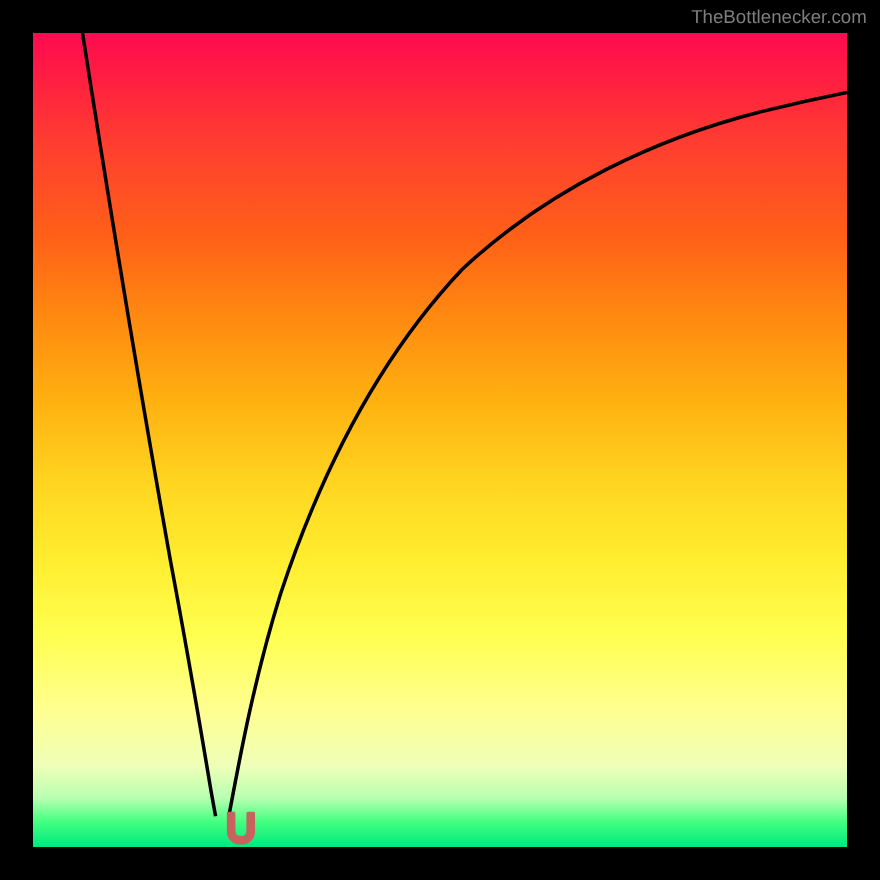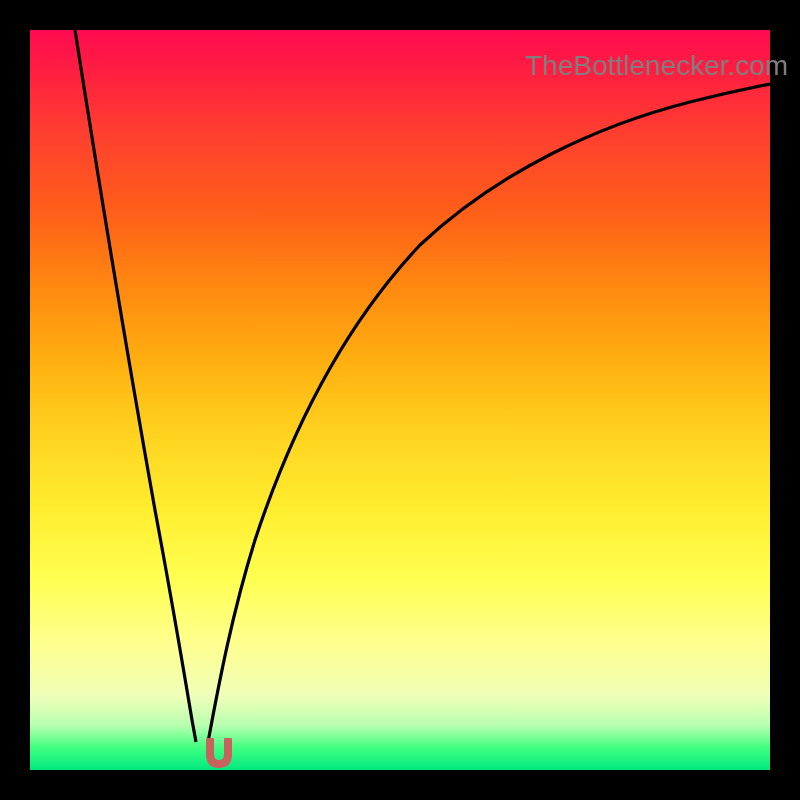--- a/index.html
+++ b/index.html
@@ -40,24 +40,23 @@
       #40ff80 97%,
       #00e880 100%
     );
   }
   .watermark {
     position: absolute;
     top: 6px;
     right: 12px;
     color: #7f7f7f;
     font-family: Arial, Helvetica, sans-serif;
-    font-size: 28px;
+    font-size: 17px;
     font-weight: 400;
     letter-spacing: 0px;
-    margin-top: 44px;
   }
   svg.curves {
     position: absolute;
     top: 0;
     left: 0;
   }
   .marker {
     position: absolute;
     width: 26px;
     height: 30px;

